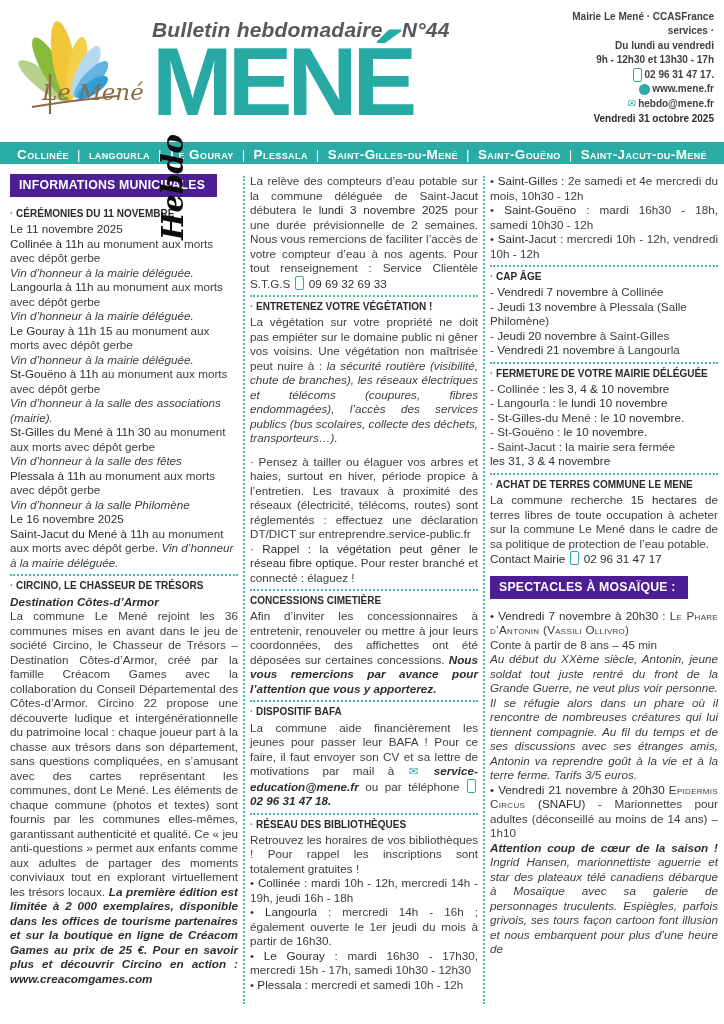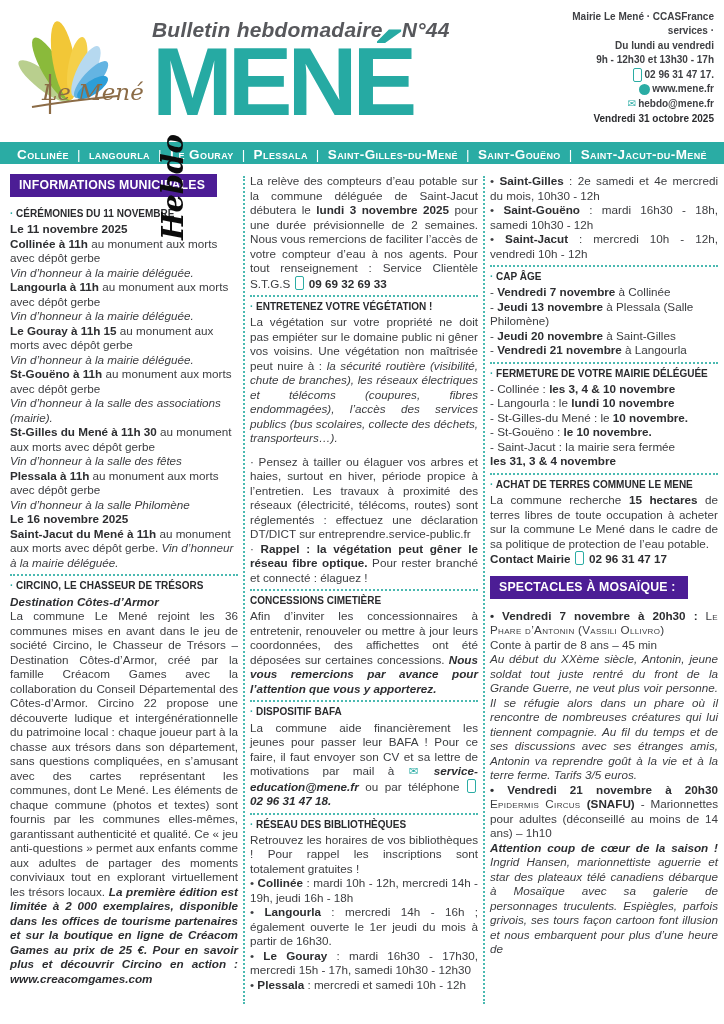--- a/index.html
+++ b/index.html
@@ -36,21 +36,21 @@
   .vsep{border-left:2px dotted #4ab9b1;margin:2px 5px 6px 5px;}
   .box-title{display:inline-block;background:#4c1d95;color:#ffffff;font-weight:bold;font-size:12.3px;
     padding:4px 12px 4px 9px;margin:0 0 10px 0;letter-spacing:0.2px;}
   .sec-title{font-weight:bold;color:#2a2b2e;font-size:10px;line-height:1.22;margin:1px 0 2px;}
   .b-dot{color:#2aaca4;}
   .sep{border:none;border-top:2px dotted #4ab9b1;margin:4px 0;height:0;}
   .gap{height:9px;}
   .p{margin:0;}
   .p.j{text-align:justify;}
   .s-n{}
-  .s-b{font-weight:bold;color:#2d2e31;}
+  .s-b{font-weight:normal;color:#2d2e31;}
   .s-i{font-style:italic;}
   .s-bi{font-weight:bold;font-style:italic;color:#2d2e31;}
   .s-sc{font-variant:small-caps;letter-spacing:0.3px;}
 </style>
 </head>
 <body>
 
 <div class="page">
 
   <header class="masthead">

